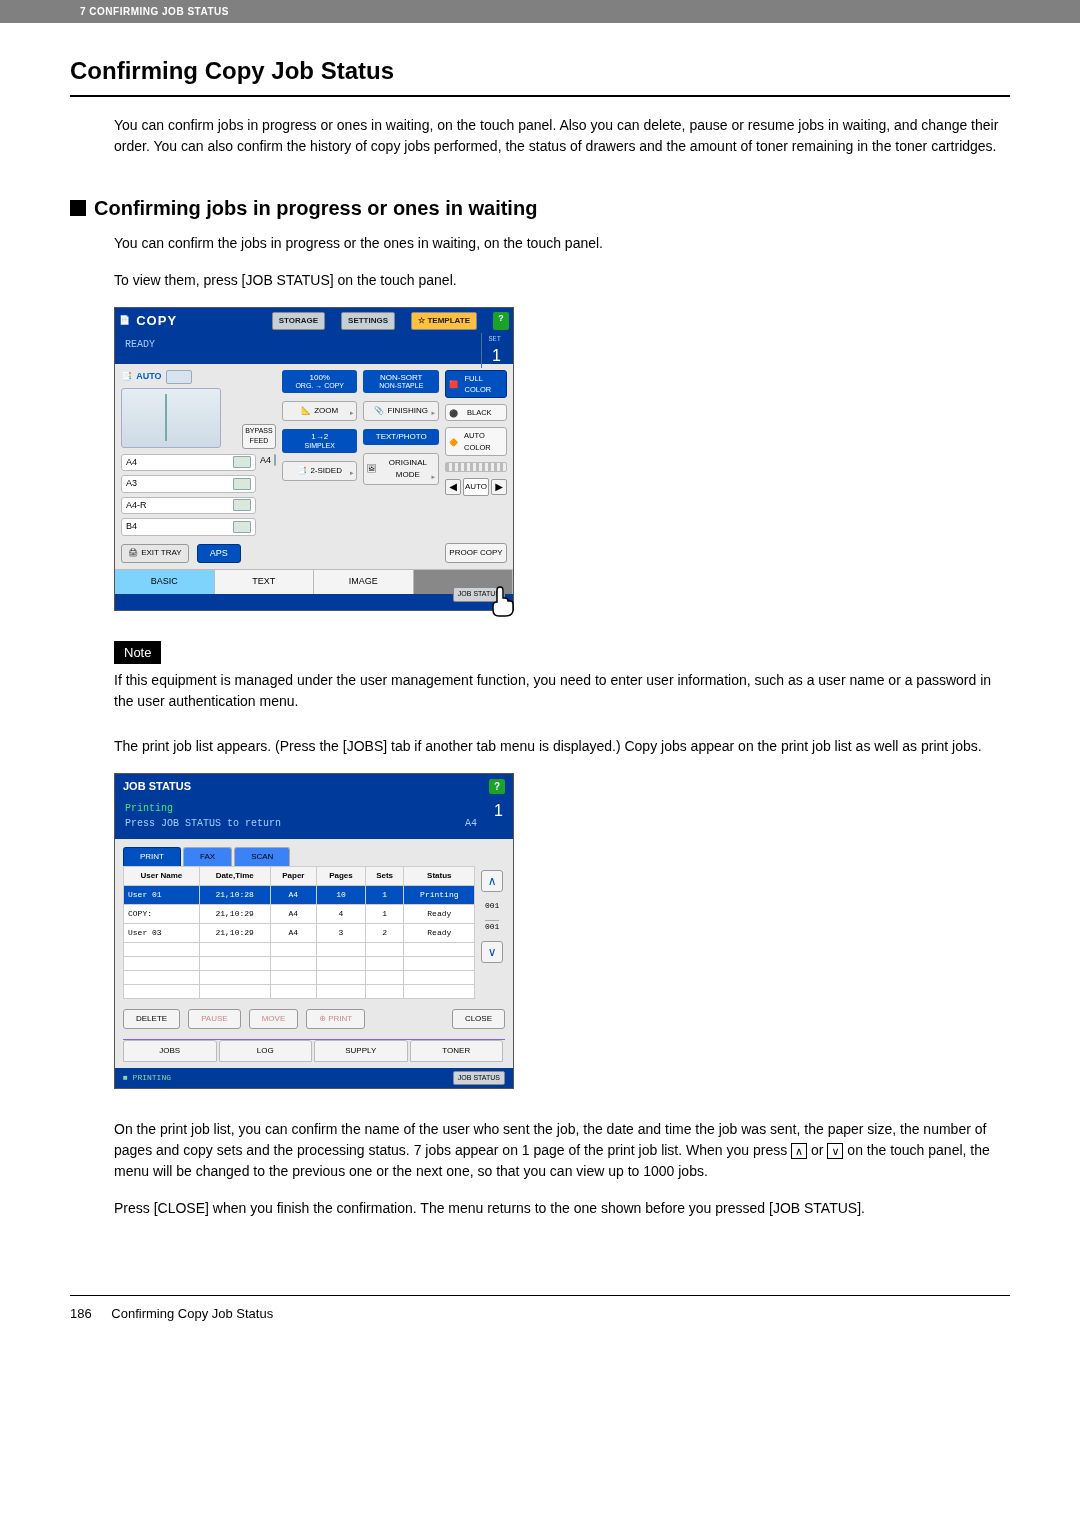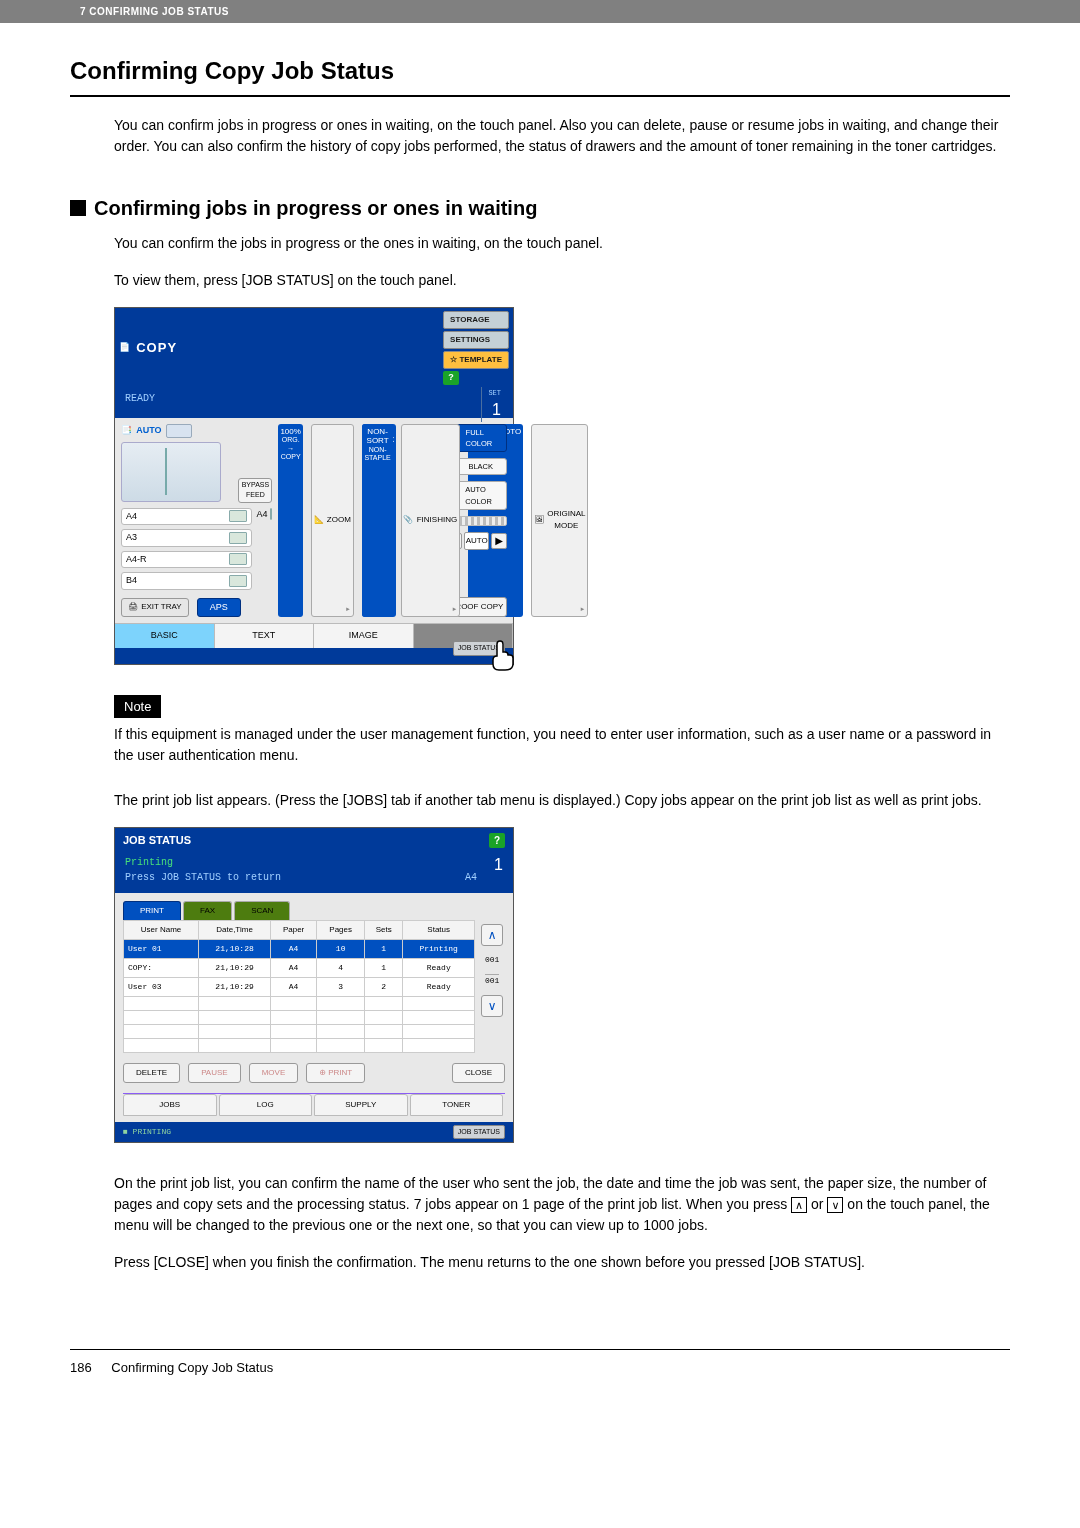--- a/index.html
+++ b/index.html
@@ -63,21 +63,21 @@
   .cp-titlebar {
     background: #003a9a;
     color: #fff;
     display: flex;
     align-items: center;
     padding: 3px 4px;
     gap: 6px;
     font-weight: bold;
   }
   .cp-titlebar .copy-label { font-size: 13px; letter-spacing: 1px; }
-  .cp-tabs { margin-left: auto; display: flex; gap: 2px; flex-direction: column; }
+  .cp-tabs { margin-left: auto; display: flex; gap: 16px; }
   .cp-tabs .tab {
     background: #c5d0d6; color: #1a1a1a; padding: 2px 6px; font-size: 8px;
     border: 1px solid #888; border-radius: 2px;
   }
   .cp-tabs .tab.template { background: #ffbf3f; }
   .cp-tabs .help { background:#1aa328; border-radius:2px; width:16px; text-align:center; color:#fff; font-weight:bold; }
   .cp-ready {
     background: #003a9a; color:#a0cfff; font-family: "Courier New", monospace;
     padding: 3px 10px 12px 10px; font-size: 10px; position: relative;
   }
@@ -105,21 +105,21 @@
   .cp-scanner-img::after{ content:""; position:absolute; left:44%; top:10%; width:2px; height:80%; background:#7aa; }
   .bypass-btn { float:right; width:34px; font-size:7px; text-align:center; background:#f4f4f4; border:1px solid #999; border-radius:3px; padding:1px 0; margin-top:-30px; }
   .tray-list { clear:both; }
   .tray-row { display:flex; align-items:center; gap:6px; background:#fff; border:1px solid #bbb; border-radius:3px; padding:1px 4px; margin-bottom:2px; }
   .tray-outer { display:flex; gap:4px; }
   .tray-stack { display:flex; flex-direction:column; gap:2px; }
   .paper-ico { width:18px; height:12px; background:#d9e7dc; border:1px solid #8aa; border-radius:1px; }
   .exit-aps { display:flex; gap:8px; margin-top:6px; }
   .exit-btn { background:#e6e6e6; border:1px solid #999; border-radius:3px; padding:2px 6px; font-size:8px; display:flex; align-items:center; gap:3px; }
   .aps-btn { background:#0050c0; color:#fff; border:1px solid #003080; border-radius:3px; padding:2px 12px; font-size:9px; }
-  .cp-col { width:78px; display:flex; flex-direction:row; gap:8px; }
+  .cp-col { width:78px; display:flex; flex-direction:column; gap:8px; }
   .blue-tile { background:#0050c0; color:#fff; text-align:center; font-size:8px; border-radius:3px; padding:3px 2px; line-height:1.2; }
   .blue-tile .sub { font-size:7px; display:block; }
   .gray-tile { background:#f0f0f0; border:1px solid #aaa; border-radius:3px; padding:3px 2px; text-align:center; font-size:8px; display:flex; align-items:center; justify-content:center; gap:3px; position:relative; }
   .gray-tile .arr { position:absolute; right:3px; bottom:2px; font-size:7px; color:#888; }
   .cp-col3 { width:64px; display:flex; flex-direction:column; gap:6px; }
   .color-btn { display:flex; align-items:center; gap:4px; background:#f7f7f7; border:1px solid #aaa; border-radius:3px; padding:2px 3px; font-size:7.5px; }
   .color-btn.active { background:#0050c0; color:#fff; border-color:#003080; }
   .color-btn .dots { width:14px; height:10px; display:inline-block; }
   .density-bar { height:10px; background:repeating-linear-gradient(90deg,#bbb,#bbb 3px,#eee 3px,#eee 6px); border:1px solid #bbb; border-radius:2px; }
   .density-ctrl { display:flex; align-items:center; gap:2px; }
@@ -151,27 +151,27 @@
   .js-sub {
     background:#003a9a; color:#48e07a; font-family:"Courier New",monospace;
     padding:2px 10px 8px 10px; font-size:10px; position:relative;
   }
   .js-sub .line2 { color:#a0cfff; display:block; }
   .js-sub .right { position:absolute; right:36px; bottom:8px; color:#a0cfff; }
   .js-sub .num { position:absolute; right:10px; top:0; color:#fff; font-family:Arial; font-size:16px; }
   .js-body { background:#e8e8e8; padding:8px 8px 6px 8px; }
   .js-tabs { display:flex; gap:0; margin-bottom:0; }
   .js-tabs .t {
-    border:1px solid #aaa; border-bottom:none; background:#4d7c0f;
+    border:1px solid #aaa; border-bottom:none; background:#3b82f6;
     padding:3px 16px; font-size:8px; border-radius:3px 3px 0 0; margin-right:2px;
   }
   .js-tabs .t.active { background:#0050c0; color:#fff; border-color:#003080; }
   .js-table { width:100%; border-collapse:collapse; font-size:8px; background:#fff; }
   .js-table th {
-    background:#f4f4f4; border:1px solid #ccc; padding:3px 4px; font-weight:normal; font-size:8px;
+    background:#f4f4f4; border:1px solid #ccc; padding:3px 4px; font-weight:bold; font-size:8px;
   }
   .js-table td {
     border:1px solid #ccc; padding:3px 4px; text-align:center; font-family:"Courier New",monospace;
   }
   .js-table td.uname { text-align:left; }
   .js-table tr.sel td { background:#0050c0; color:#fff; }
   .js-table tr.empty td { height:14px; }
   .js-side { width:28px; display:flex; flex-direction:column; gap:8px; align-items:center; padding-top:4px; }
   .js-side .sbtn { width:22px; height:22px; border:1px solid #999; background:#f4f4f4; border-radius:3px; display:flex; align-items:center; justify-content:center; color:#0050c0; font-size:12px; }
   .js-side .page { font-family:"Courier New",monospace; font-size:8px; background:transparent; padding:0; }

